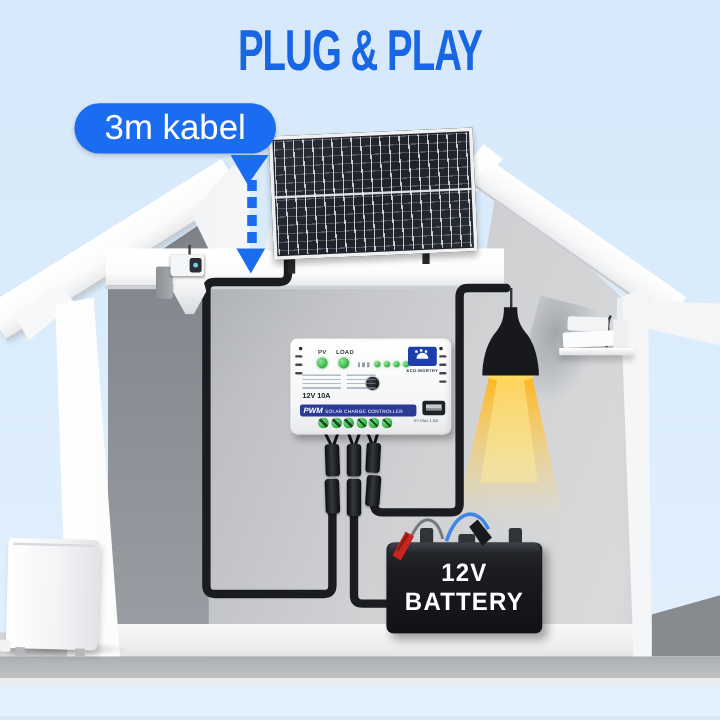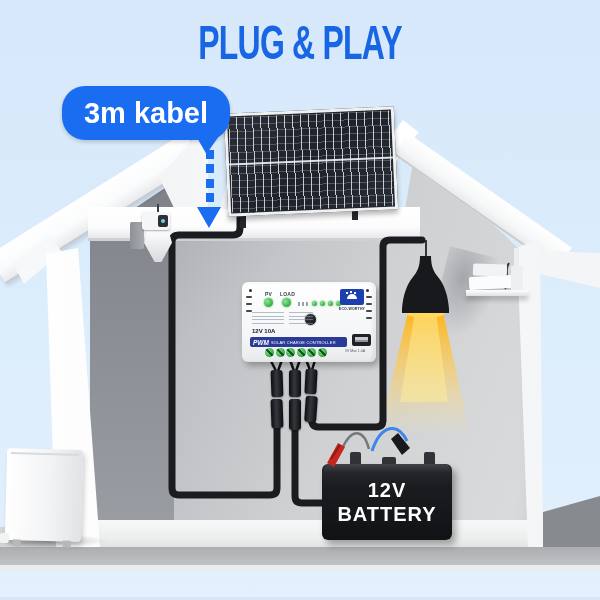--- a/index.html
+++ b/index.html
@@ -6,22 +6,22 @@
   #canvas{position:relative;width:600px;height:600px;overflow:hidden;
     background:linear-gradient(180deg,#d6e8fa 0%,#dcedfc 55%,#e3f0fd 100%);
     font-family:"Liberation Sans",sans-serif;}
   .abs{position:absolute;}
 
   
   .title{left:0;top:16px;width:600px;text-align:center;font-size:40px;font-weight:900;
     color:#1866e3;letter-spacing:-1px;transform:scale(.8,1.2);transform-origin:50% 0;}
 
   
-  .bubble{left:62px;top:86px;width:168px;height:54px;background:#1a6cf0;border-radius:23px;
-    color:#fff;font-size:29px;font-weight:bold;display:flex;align-items:center;justify-content:center;
+  .bubble{left:62px;top:86px;width:168px;height:42px;background:#1a6cf0;border-radius:23px;
+    color:#fff;font-size:29px;font-weight:normal;display:flex;align-items:center;justify-content:center;
     box-shadow:0 2px 4px rgba(0,0,0,.18);z-index:40;}
   .bubble-tail{left:192px;top:129px;width:32px;height:25px;background:#1a6cf0;
     clip-path:polygon(0 0,100% 0,45% 100%);z-index:40;}
   .dashes{left:206px;top:150px;width:8px;height:55px;z-index:41;
     background:repeating-linear-gradient(180deg,#1a6cf0 0 9px,transparent 9px 14.5px);}
   .arrowhead{left:197px;top:207px;width:0;height:0;border-left:12px solid transparent;
     border-right:12px solid transparent;border-top:21px solid #1a6cf0;z-index:41;}
 
   
   .interior{left:0;top:0;width:600px;height:600px;
@@ -146,21 +146,21 @@
   .radiator-shadow{left:0;top:534px;width:108px;height:14px;
     background:radial-gradient(ellipse at 45% 50%,rgba(0,0,0,.26),transparent 70%);}
   .radiator{left:6px;top:449px;width:76px;height:92px;border-radius:4px;transform:rotate(1.5deg);
     background:linear-gradient(90deg,#ffffff 0%,#f3f4f6 55%,#e1e3e6 100%);
     box-shadow:2px 4px 5px rgba(0,0,0,.18);}
   .radiator::before{content:"";position:absolute;left:4px;right:4px;top:4px;height:2px;background:#d8dadd;}
   .rad-foot{position:absolute;width:8px;height:7px;background:#b6b8bb;bottom:-6px;}
   .rad-valve{position:absolute;left:-5px;bottom:-3px;width:9px;height:10px;background:#f2f3f5;border-radius:2px;}
 
   
-  .battery-group{left:320px;top:444px;width:140px;height:100px;}
+  .battery-group{left:320px;top:432px;width:140px;height:100px;}
   .term{position:absolute;background:#303338;border-radius:2px 2px 0 0;}
   .battery{position:absolute;left:2px;top:20px;width:130px;height:76px;border-radius:6px;
     background:linear-gradient(180deg,#292b30 0%,#1a1c20 30%,#101216 100%);
     box-shadow:4px 5px 7px rgba(0,0,0,.32);color:#fff;text-align:center;}
   .battery::before{content:"";position:absolute;left:2px;right:2px;top:0;height:9px;border-radius:6px 6px 0 0;
     background:linear-gradient(180deg,#41444b,#23252a);}
   .battery-text{position:relative;padding-top:15px;font-size:20px;font-weight:900;letter-spacing:1px;
     line-height:1.15;transform:scaleY(1.05);}
 
   

